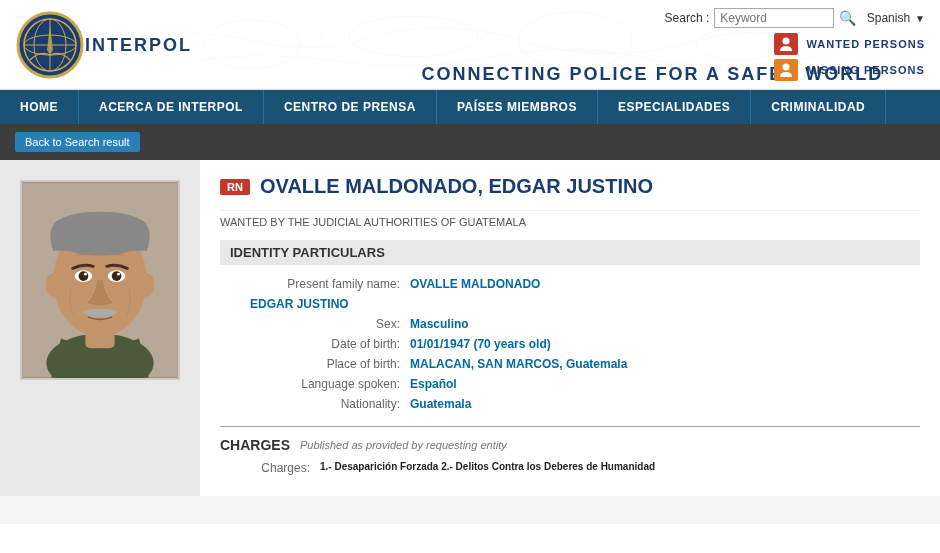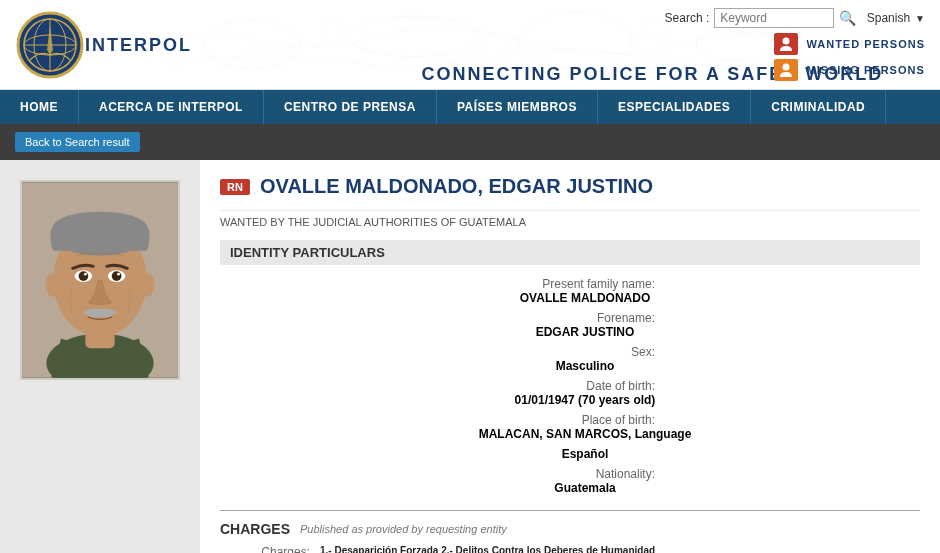--- a/index.html
+++ b/index.html
@@ -235,35 +235,34 @@
       border-left: none;
     }
 
     .particulars-table {
       margin-left: 30px;
       margin-bottom: 15px;
     }
     .particulars-row {
       display: flex;
       margin-bottom: 6px;
-      align-items: center;
-      flex-direction: column;
+      align-items: flex-start;
     }
     .field-label {
       width: 160px;
       min-width: 160px;
       text-align: right;
       padding-right: 10px;
       color: #666;
       font-size: 12px;
     }
     .field-value {
       font-size: 12px;
       font-weight: bold;
-      color: #000000;
+      color: #0369a1;
     }
 
     
     .charges-section {
       margin-top: 15px;
       border-top: 1px solid #a3a3a3;
       padding-top: 10px;
     }
     .charges-header {
       display: flex;
@@ -451,36 +450,36 @@
       <div class="wanted-by">WANTED BY THE JUDICIAL AUTHORITIES OF GUATEMALA</div>
 
       <div class="section-title">IDENTITY PARTICULARS</div>
 
       <div class="particulars-table">
         <div class="particulars-row">
           <span class="field-label">Present family name:</span>
           <span class="field-value">OVALLE MALDONADO</span>
         </div>
         <div class="particulars-row">
-          <span class="field-label">Forename:</span>
           <span class="field-value">EDGAR JUSTINO</span>
         </div>
         <div class="particulars-row">
           <span class="field-label">Sex:</span>
           <span class="field-value">Masculino</span>
         </div>
         <div class="particulars-row">
           <span class="field-label">Date of birth:</span>
           <span class="field-value">01/01/1947 (70 years old)</span>
         </div>
         <div class="particulars-row">
           <span class="field-label">Place of birth:</span>
-          <span class="field-value">MALACAN, SAN MARCOS, Language</span>
-        </div>
-        <div class="particulars-row">
+          <span class="field-value">MALACAN, SAN MARCOS, Guatemala</span>
+        </div>
+        <div class="particulars-row">
+          <span class="field-label">Language spoken:</span>
           <span class="field-value">Español</span>
         </div>
         <div class="particulars-row">
           <span class="field-label">Nationality:</span>
           <span class="field-value">Guatemala</span>
         </div>
       </div>
 
       <div class="charges-section">
         <div class="charges-header">

